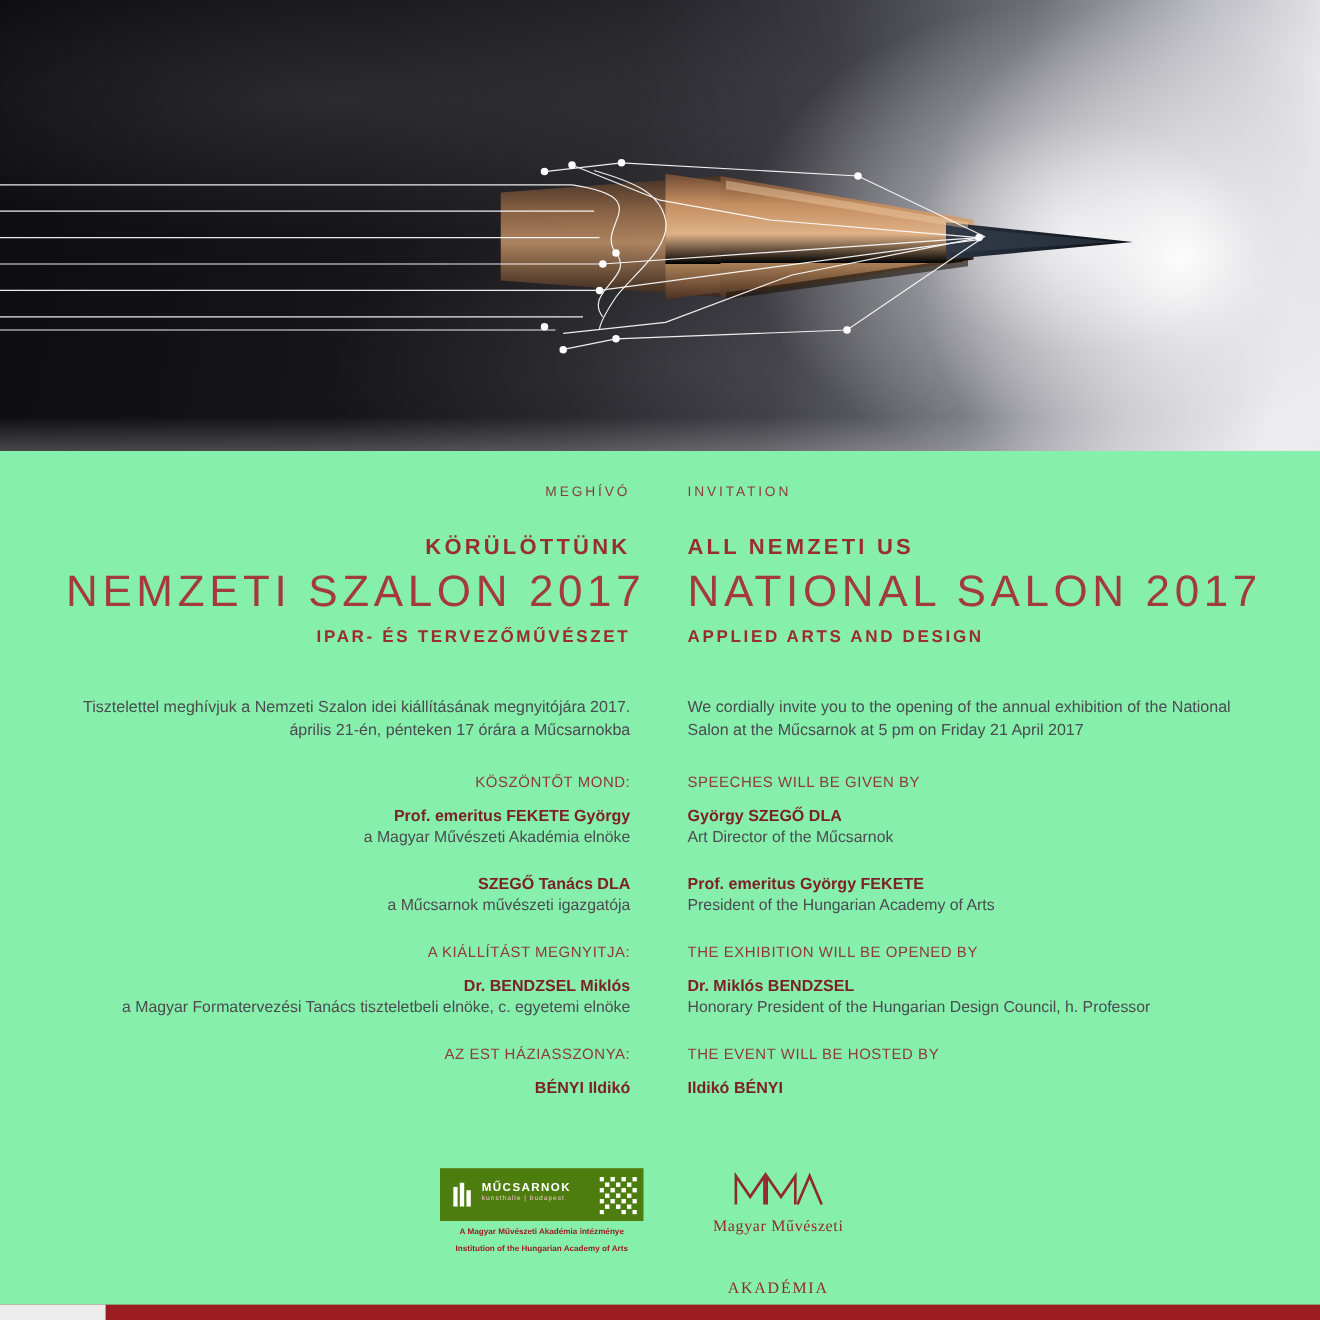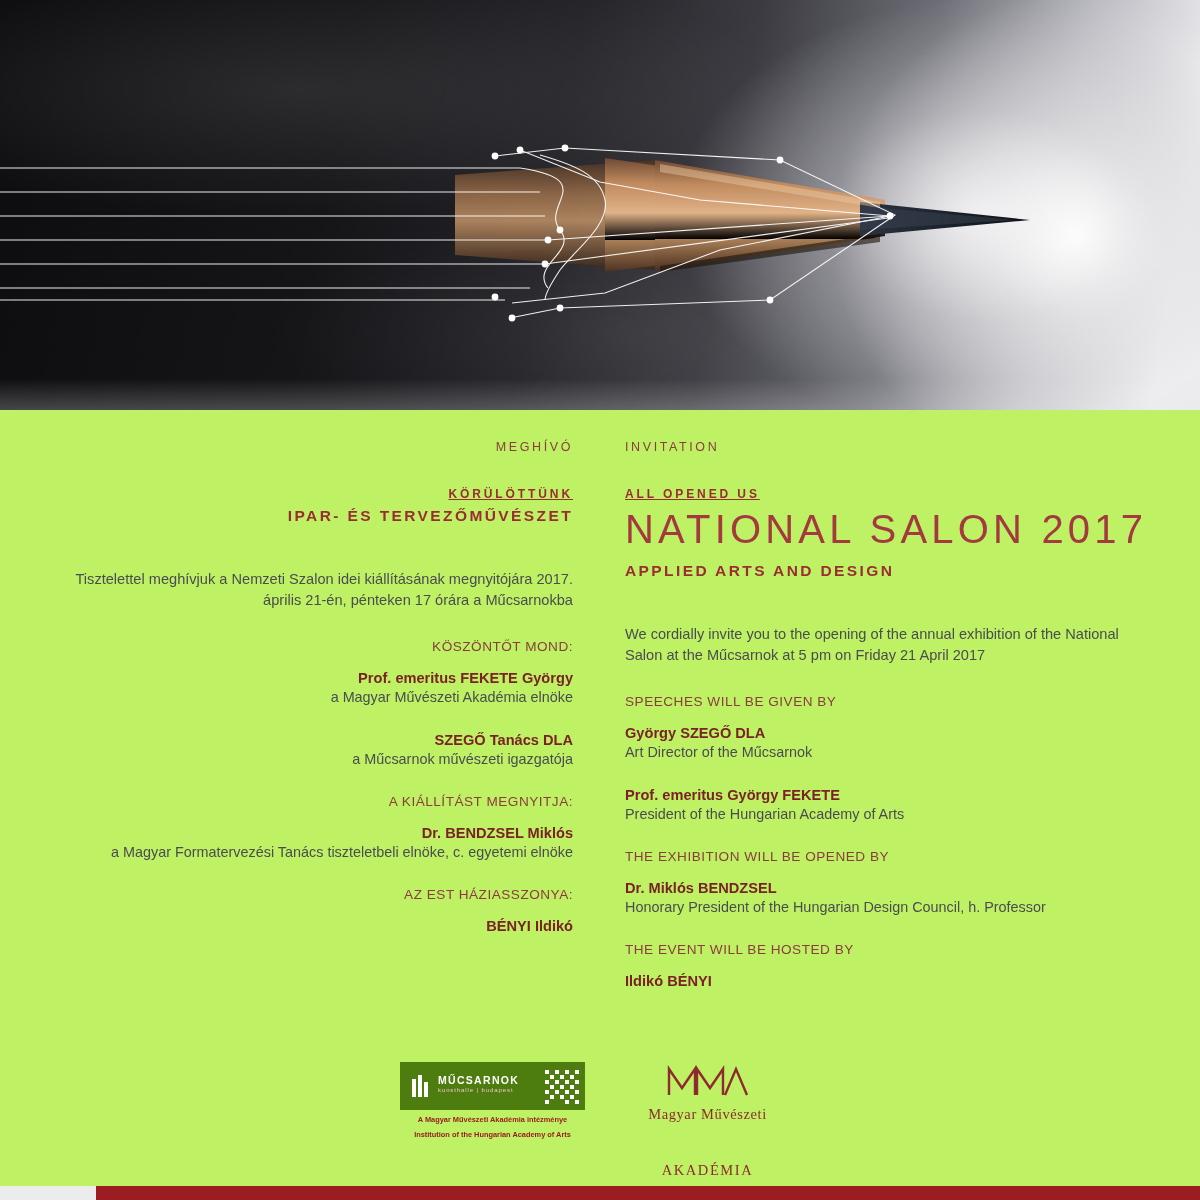--- a/index.html
+++ b/index.html
@@ -63,21 +63,21 @@
   .hero-lines {
     position: absolute;
     inset: 0;
   }
 
   
   .content {
     position: relative;
     width: 1200px;
     height: 790px;
-    background: #bef264;
+    background: #86efac;
   }
   .cols {
     position: absolute;
     top: 30px;
     left: 0;
     width: 1200px;
   }
   .col {
     position: absolute;
     top: 0;
@@ -94,26 +94,25 @@
   }
 
   .kicker {
     font-size: 12.5px;
     letter-spacing: 2.6px;
     color: #8c3b3f;
     font-weight: 400;
     margin: 0 0 33px 0;
   }
   .eyebrow {
-    font-size: 12px;
+    font-size: 20px;
     font-weight: bold;
     letter-spacing: 2.9px;
     color: #9a2d33;
     margin: 0 0 6px 0;
-    text-decoration: underline;
   }
   .title {
     font-size: 40px;
     font-weight: 300;
     letter-spacing: 4.2px;
     color: #a23a3f;
     margin: 0 0 10px 0;
     white-space: nowrap;
   }
   .subtitle {
@@ -339,20 +338,21 @@
 
     <div class="hero-fade-bottom"></div>
   </div>
 
   <div class="content">
     <div class="cols">
 
       <div class="col col-hu">
         <div class="kicker">MEGHÍVÓ</div>
         <div class="eyebrow">KÖRÜLÖTTÜNK</div>
+        <div class="title">NEMZETI SZALON 2017</div>
         <div class="subtitle">IPAR- ÉS TERVEZŐMŰVÉSZET</div>
 
         <p class="para">Tisztelettel meghívjuk a Nemzeti Szalon idei kiállításának megnyitójára 2017. április 21-én, pénteken 17 órára a Műcsarnokba</p>
 
         <div class="section-label">KÖSZÖNTŐT MOND:</div>
 
         <div>
           <div class="person-name">Prof. emeritus FEKETE György</div>
           <div class="person-role">a Magyar Művészeti Akadémia elnöke</div>
         </div>
@@ -366,21 +366,21 @@
           <div class="person-name">Dr. BENDZSEL Miklós</div>
           <div class="person-role">a Magyar Formatervezési Tanács tiszteletbeli elnöke, c. egyetemi elnöke</div>
         </div>
 
         <div class="section-label">AZ EST HÁZIASSZONYA:</div>
         <div class="person-name last">BÉNYI Ildikó</div>
       </div>
 
       <div class="col col-en">
         <div class="kicker">INVITATION</div>
-        <div class="eyebrow">ALL OPENED US</div>
+        <div class="eyebrow">ALL NEMZETI US</div>
         <div class="title">NATIONAL SALON 2017</div>
         <div class="subtitle">APPLIED ARTS AND DESIGN</div>
 
         <p class="para">We cordially invite you to the opening of the annual exhibition of the National Salon at the Műcsarnok at 5 pm on Friday 21 April 2017</p>
 
         <div class="section-label">SPEECHES WILL BE GIVEN BY</div>
 
         <div>
           <div class="person-name">György SZEGŐ DLA</div>
           <div class="person-role">Art Director of the Műcsarnok</div>

